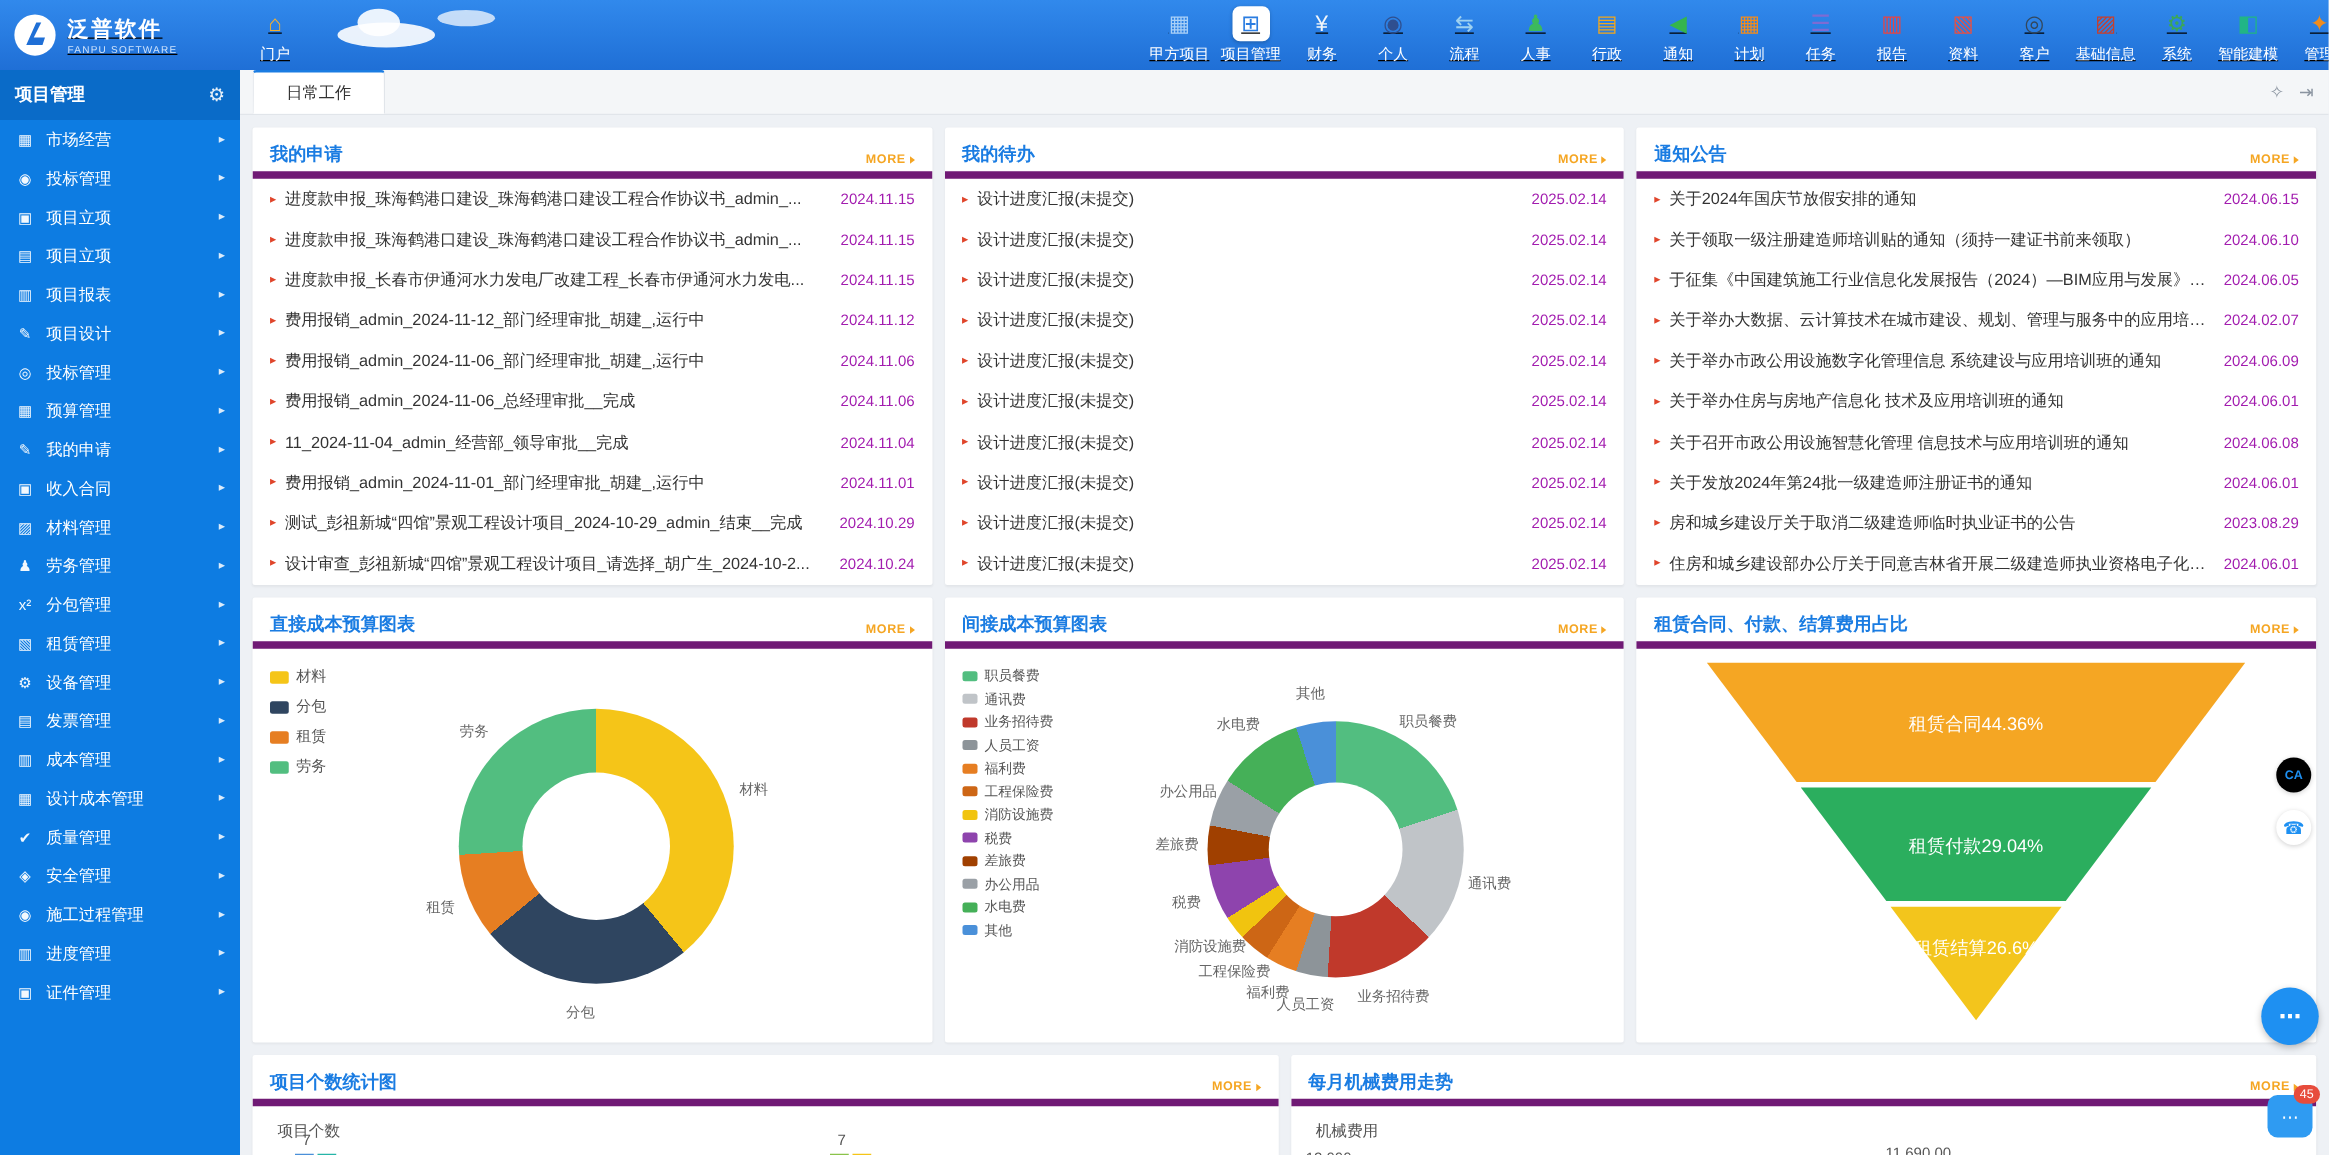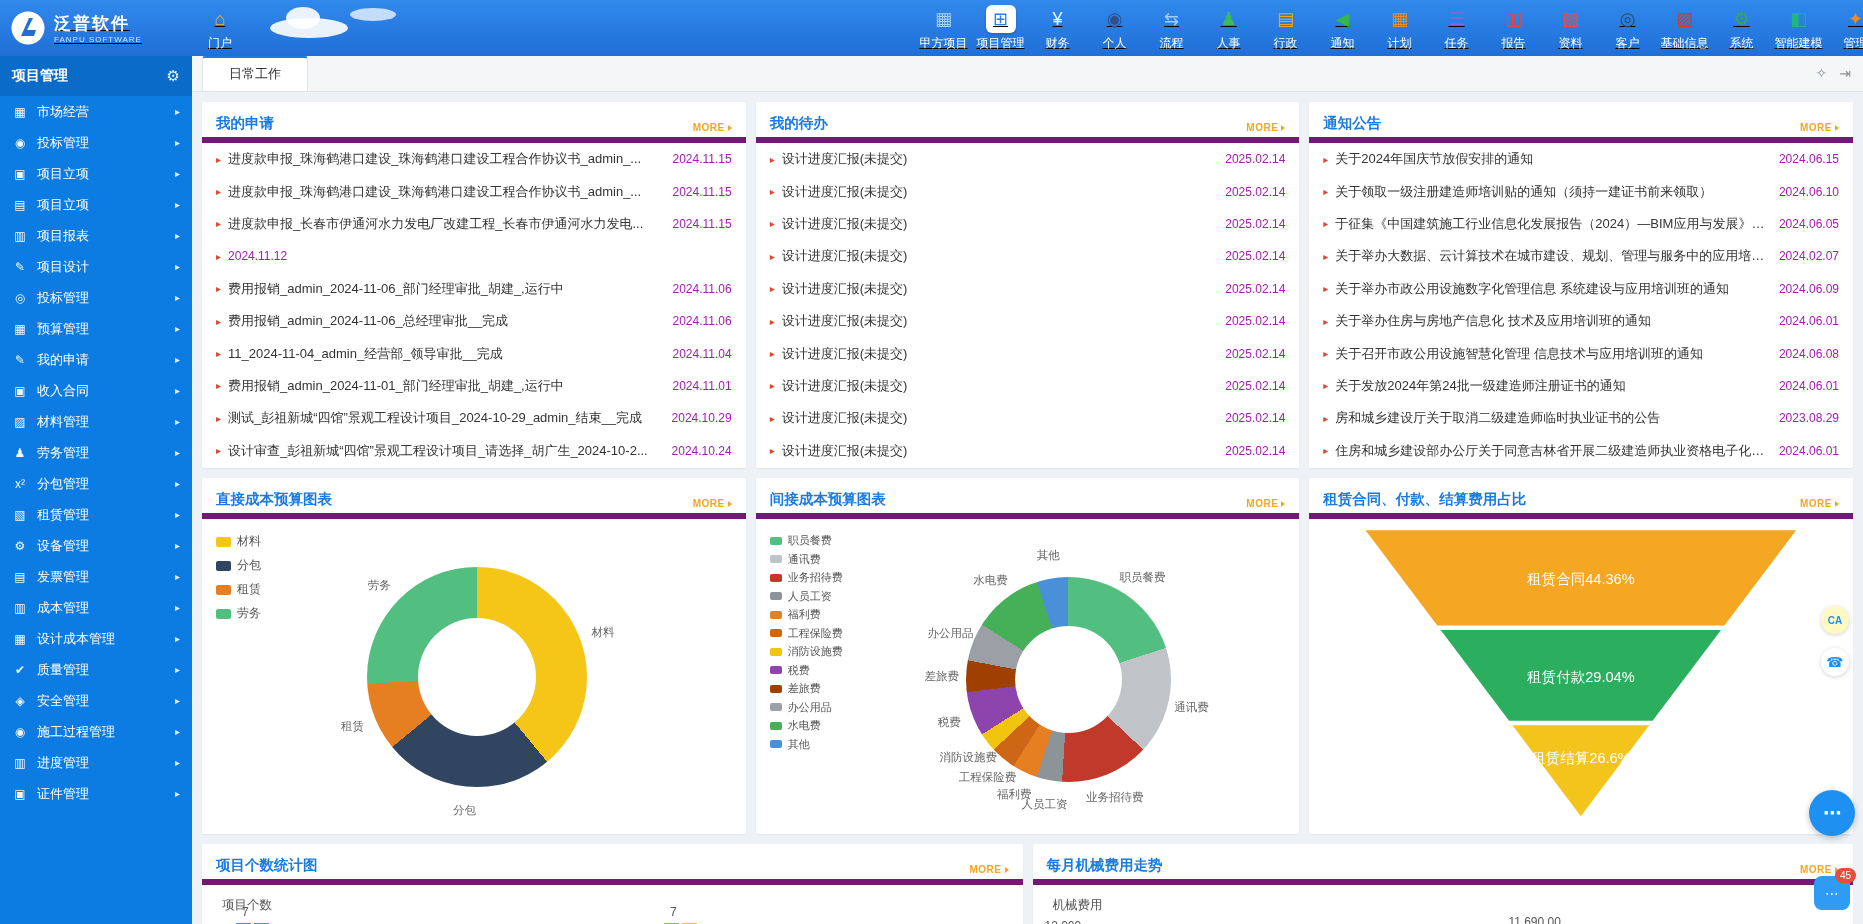--- a/index.html
+++ b/index.html
@@ -87,21 +87,21 @@
 
   
   .mini-chart { position:relative; height:198px; padding:12px 20px; font-size:12.5px; color:#555; }
   .mini-series-label { font-size:12.5px; color:#555; }
   .vlabel { position:absolute; font-size:12px; color:#555; }
   .stub-bar { position:absolute; width:15px; height:60px; top:38px; }
 
   
   .floaters { position:absolute; right:6px; top:0; bottom:0; width:54px; z-index:40; pointer-events:none; }
   .floaters > div { pointer-events:auto; position:absolute; cursor:pointer; }
-  .fl-ca { top:606px; right:8px; width:28px; height:28px; background:#fef9c3; border-radius:50%;
+  .fl-ca { top:606px; right:8px; width:28px; height:28px; background:#000000; border-radius:50%;
     box-shadow:0 1px 4px rgba(0,0,0,.18); color:#1e90f2; font-size:10px; font-weight:bold;
     display:flex; align-items:center; justify-content:center; }
   .fl-phone { top:648px; right:8px; width:28px; height:28px; background:#fff; border-radius:50%;
     box-shadow:0 1px 4px rgba(0,0,0,.18); color:#1e90f2; font-size:14px;
     display:flex; align-items:center; justify-content:center; }
   .fl-chat { top:790px; right:2px; width:46px; height:46px; background:#1e90f2; border-radius:50%;
     box-shadow:0 2px 6px rgba(0,0,0,.25); color:#fff; font-size:18px; font-weight:bold;
     display:flex; align-items:center; justify-content:center; }
   .fl-msg { top:876px; right:7px; width:36px; height:34px; background:#2f9bf2; border-radius:8px;
     color:#fff; font-size:14px; display:flex; align-items:center; justify-content:center; }
@@ -356,20 +356,21 @@
               <span class="row-text">进度款申报_珠海鹤港口建设_珠海鹤港口建设工程合作协议书_admin_...</span>
               <span class="row-date">2024.11.15</span>
             </div>
             <div class="list-row">
               <span class="bullet">▸</span>
               <span class="row-text">进度款申报_长春市伊通河水力发电厂改建工程_长春市伊通河水力发电...</span>
               <span class="row-date">2024.11.15</span>
             </div>
             <div class="list-row">
               <span class="bullet">▸</span>
+              <span class="row-text">费用报销_admin_2024-11-12_部门经理审批_胡建_,运行中</span>
               <span class="row-date">2024.11.12</span>
             </div>
             <div class="list-row">
               <span class="bullet">▸</span>
               <span class="row-text">费用报销_admin_2024-11-06_部门经理审批_胡建_,运行中</span>
               <span class="row-date">2024.11.06</span>
             </div>
             <div class="list-row">
               <span class="bullet">▸</span>
               <span class="row-text">费用报销_admin_2024-11-06_总经理审批__完成</span>

